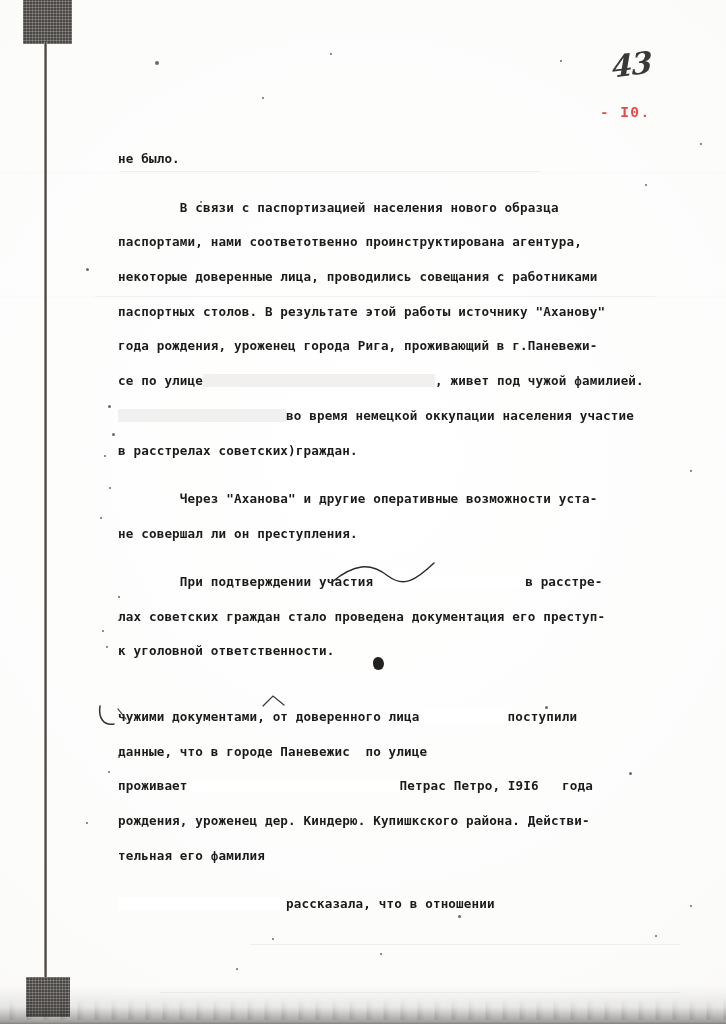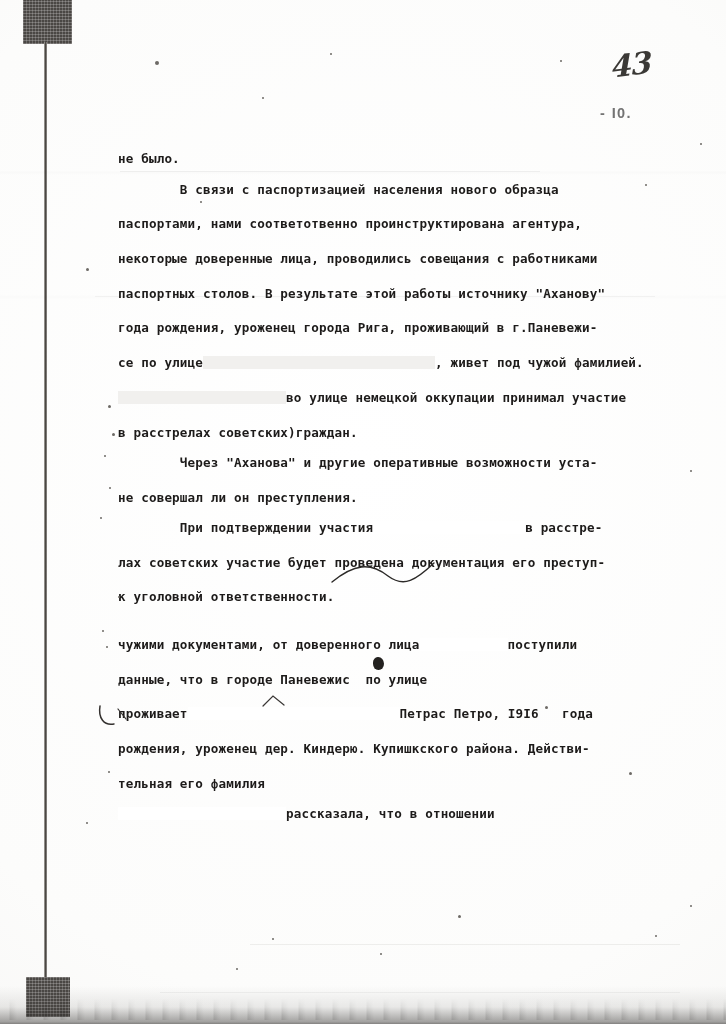--- a/index.html
+++ b/index.html
@@ -104,24 +104,24 @@
     font-style: italic;
     font-weight: 700;
     color: #3b3936;
     transform: rotate(-7deg) skewX(-6deg);
     letter-spacing: -1px;
   }
 
   .page-number {
     position: absolute;
     left: 600px; top: 105px;
-    font-family: Liberation Sans, sans-serif;
+    font-family: Liberation Mono, monospace;
     font-size: 14.5px;
     font-weight: 700;
-    color: #737373;
+    color: #ef4444;
     letter-spacing: 1.4px;
   }
 
   .body-text {
     position: absolute;
     left: 118px;
     top: 133px;
     width: 566px;
     font-family: "DejaVu Sans Mono", monospace;
     font-size: 12.6px;
@@ -130,21 +130,21 @@
     font-weight: 700;
     letter-spacing: 0.15px;
     white-space: pre-wrap;
   }
 
   .para {
     margin: 0;
     white-space: pre-wrap;
   }
   .para.gap {
-    margin-top: 13px;
+    margin-top: 31px;
   }
 
   
   .line {
     display: block;
     white-space: pre;
   }
 
   
   .redact {
@@ -200,24 +200,24 @@
 
     <div class="page-number">- I0.</div>
 
     <div class="body-text" id="body-text"><div class="para">
 <span class="line"><span>не было.</span></span></div><div class="para gap"><span class="line"><span>        В связи с паспортизацией населения нового образца</span></span>
 <span class="line"><span>паспортами, нами соответотвенно проинструктирована агентура,</span></span>
 <span class="line"><span>некоторые доверенные лица, проводились совещания с работниками</span></span>
 <span class="line"><span>паспортных столов. В результате этой работы источнику "Аханову"</span></span>
 <span class="line"><span>года рождения, уроженец города Рига, проживающий в г.Паневежи-</span></span>
 <span class="line"><span>се по улице</span><span class="redact tinted" style="width: 232px;"></span><span>, живет под чужой фамилией.</span></span>
-<span class="line"><span class="redact tinted" style="width: 168px;"></span><span>во улице немецкой оккупации принимал участие</span></span>
+<span class="line"><span class="redact tinted" style="width: 168px;"></span><span>во время немецкой оккупации населения участие</span></span>
 <span class="line"><span>в расстрелах советских)граждан.</span></span></div><div class="para gap"><span class="line"><span>        Через "Аханова" и другие оперативные возможности уста-</span></span>
 <span class="line"><span>не совершал ли он преступления.</span></span></div><div class="para gap"><span class="line"><span>        При подтверждении участия</span><span class="redact" style="width: 152px;"></span><span>в расстре-</span></span>
-<span class="line"><span>лах советских участие будет проведена документация его преступ-</span></span>
+<span class="line"><span>лах советских граждан стало проведена документация его преступ-</span></span>
 <span class="line"><span>к уголовной ответственности.</span></span></div><div class="para gap">
 <span class="line"><span>чужими документами, от доверенного лица</span><span class="redact" style="width: 88px;"></span><span>поступили</span></span>
 <span class="line"><span>данные, что в городе Паневежис  по улице</span></span>
 <span class="line"><span>проживает</span><span class="redact" style="width: 212px;"></span><span>Петрас Петро, I9I6   года</span></span>
 <span class="line"><span>рождения, уроженец дер. Киндерю. Купишкского района. Действи-</span></span>
 <span class="line"><span>тельная его фамилия</span></span></div><div class="para gap"><span class="line"><span class="redact" style="width: 168px;"></span><span>рассказала, что в отношении</span></span>
 
 
 </div></div>
 

